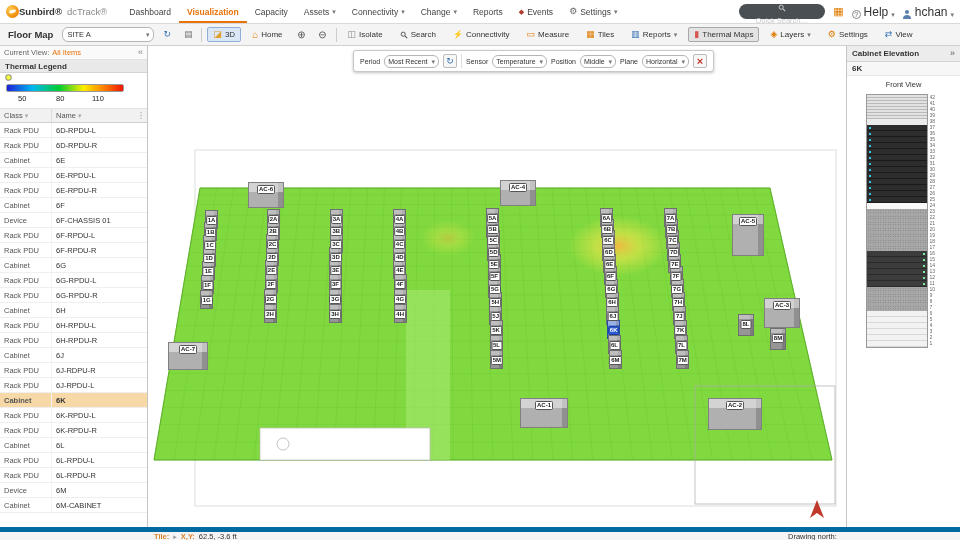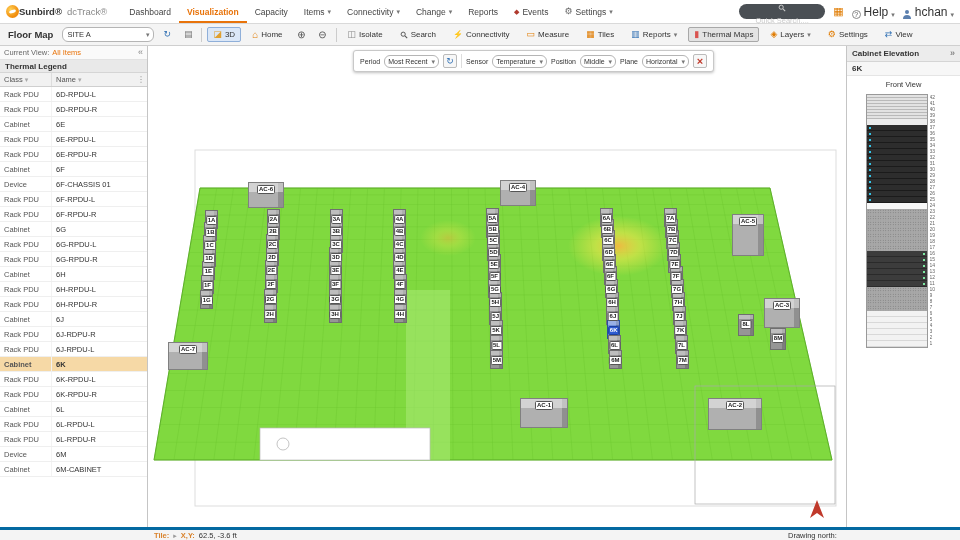--- a/index.html
+++ b/index.html
@@ -133,21 +133,21 @@
   .u.dark .led{position:absolute;left:2px;top:2px;width:2px;height:2px;background:#35c4e8;}
   .u.wgap{background:#f8f8f8;}
   .u.perf{background:#a8a8a8;background-image:radial-gradient(#757575 0.5px,transparent 0.6px);background-size:2.5px 2.5px;}
   .u.dark2{background:#3c3c3c;border-bottom:0.5px solid #2a2a2a;}
   .u.dark2 .led{position:absolute;right:2px;top:2px;width:2px;height:2px;background:#7ce8a0;}
   .u.empty{background:#f2f2f2;border-bottom:0.5px solid #d8d8d8;}
   .en{width:12px;font-size:5px;line-height:6px;color:#666;padding-left:2px;}
   .unum{height:6px;overflow:hidden;}
 
   
-  #statusbar{position:absolute;left:0;top:527px;width:960px;height:13px;background:#f4f4f4;border-top:3px solid #0369a1;font-size:7.5px;display:flex;align-items:center;}
+  #statusbar{position:absolute;left:0;top:527px;width:960px;height:13px;background:#f4f4f4;border-top:5px solid #0369a1;font-size:7.5px;display:flex;align-items:center;}
   .sb-left{display:flex;align-items:center;gap:4px;padding-left:154px;}
   .sb-label{color:#d9822b;font-weight:bold;}
   .sb-val{color:#333;}
   .sb-north{position:absolute;left:788px;color:#333;}
 </style>
 </head>
 <body>
 
 <div id="app">
 
@@ -159,21 +159,21 @@
         <div class="menu-item">
           <span>Dashboard</span>
         </div>
         <div class="menu-item active">
           <span>Visualization</span>
         </div>
         <div class="menu-item">
           <span>Capacity</span>
         </div>
         <div class="menu-item">
-          <span>Items</span>
+          <span>Assets</span>
           <span class="i i-caret"></span>
         </div>
         <div class="menu-item">
           <span>Connectivity</span>
           <span class="i i-caret"></span>
         </div>
         <div class="menu-item">
           <span>Change</span>
           <span class="i i-caret"></span>
         </div>
@@ -287,20 +287,29 @@
       </button>
   </div>
 
   <aside id="sidebar">
     <div class="cview">
       <span class="cv-label">Current View:</span>
       <span class="cv-value">All Items</span>
       <span class="i i-collapse"></span>
     </div>
     <div class="legend-h">Thermal Legend</div>
+    <div class="legend-body">
+      <span class="sensor-dot"></span>
+      <div class="grad"></div>
+      <div class="ticks">
+        <span>50</span>
+        <span>80</span>
+        <span>110</span>
+      </div>
+    </div>
     <div class="thead">
       <span class="tcell c1">
           <span>Class</span>
           <span class="i i-caret dim"></span>
         </span>
       <span class="tcell c2">
           <span>Name</span>
           <span class="i i-caret dim"></span>
         </span>
       <span class="i i-grip"></span>

